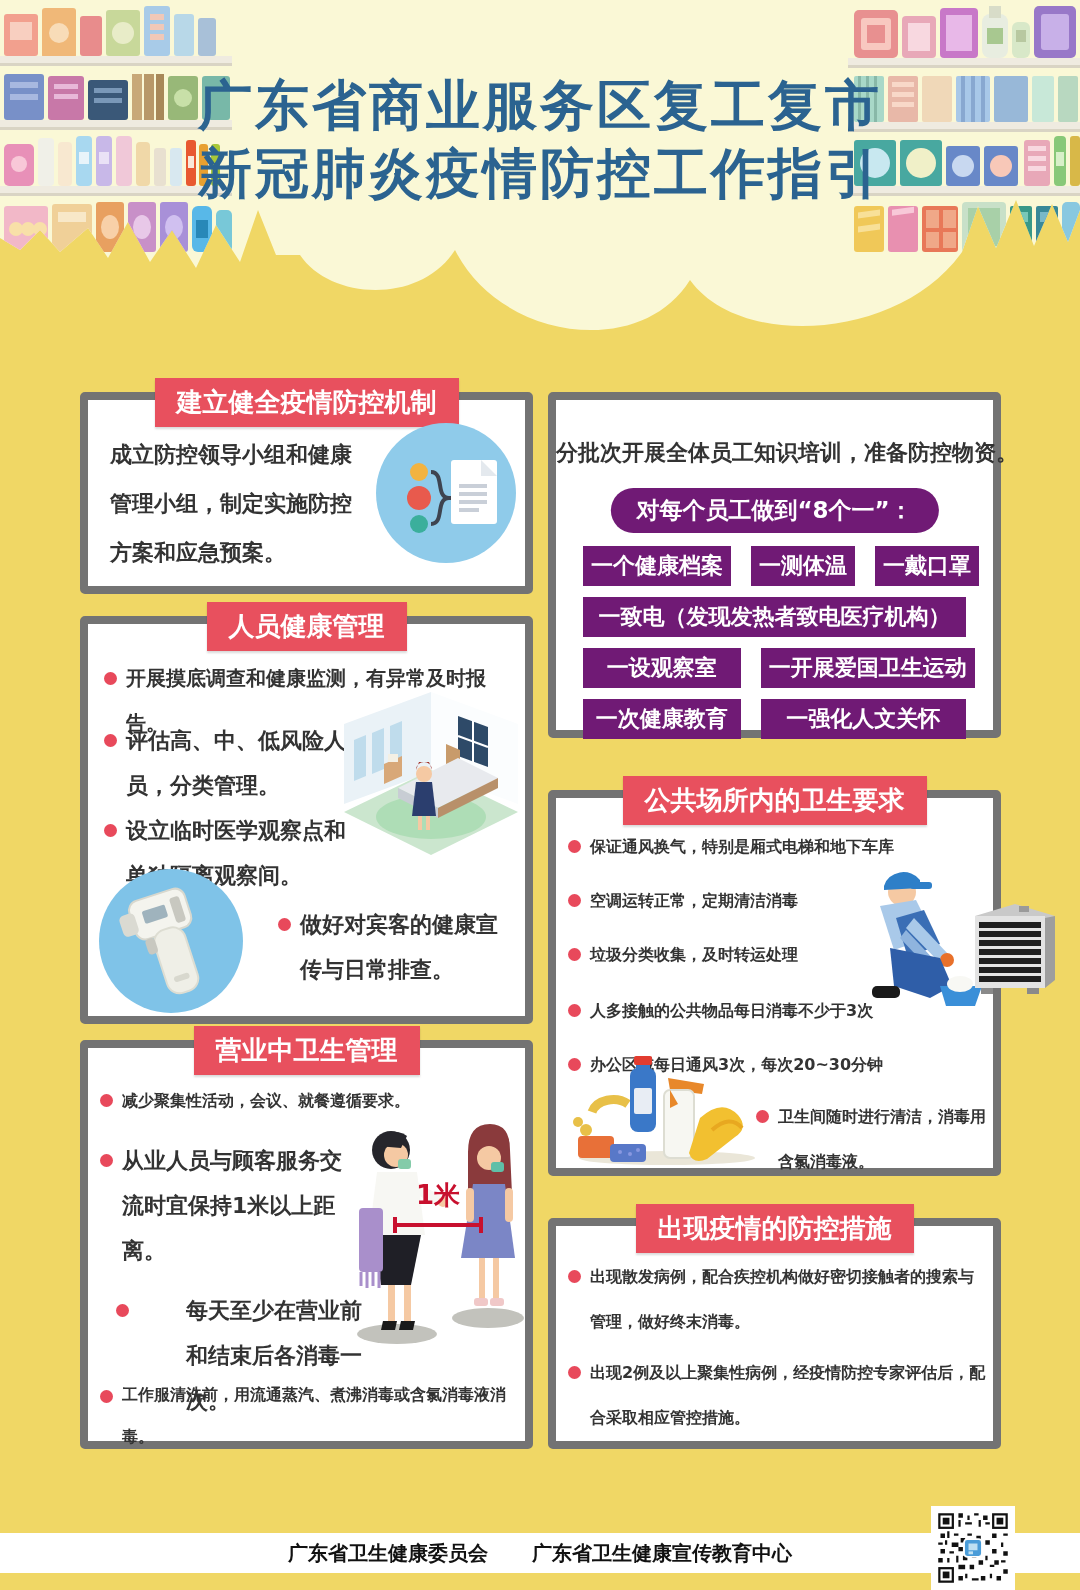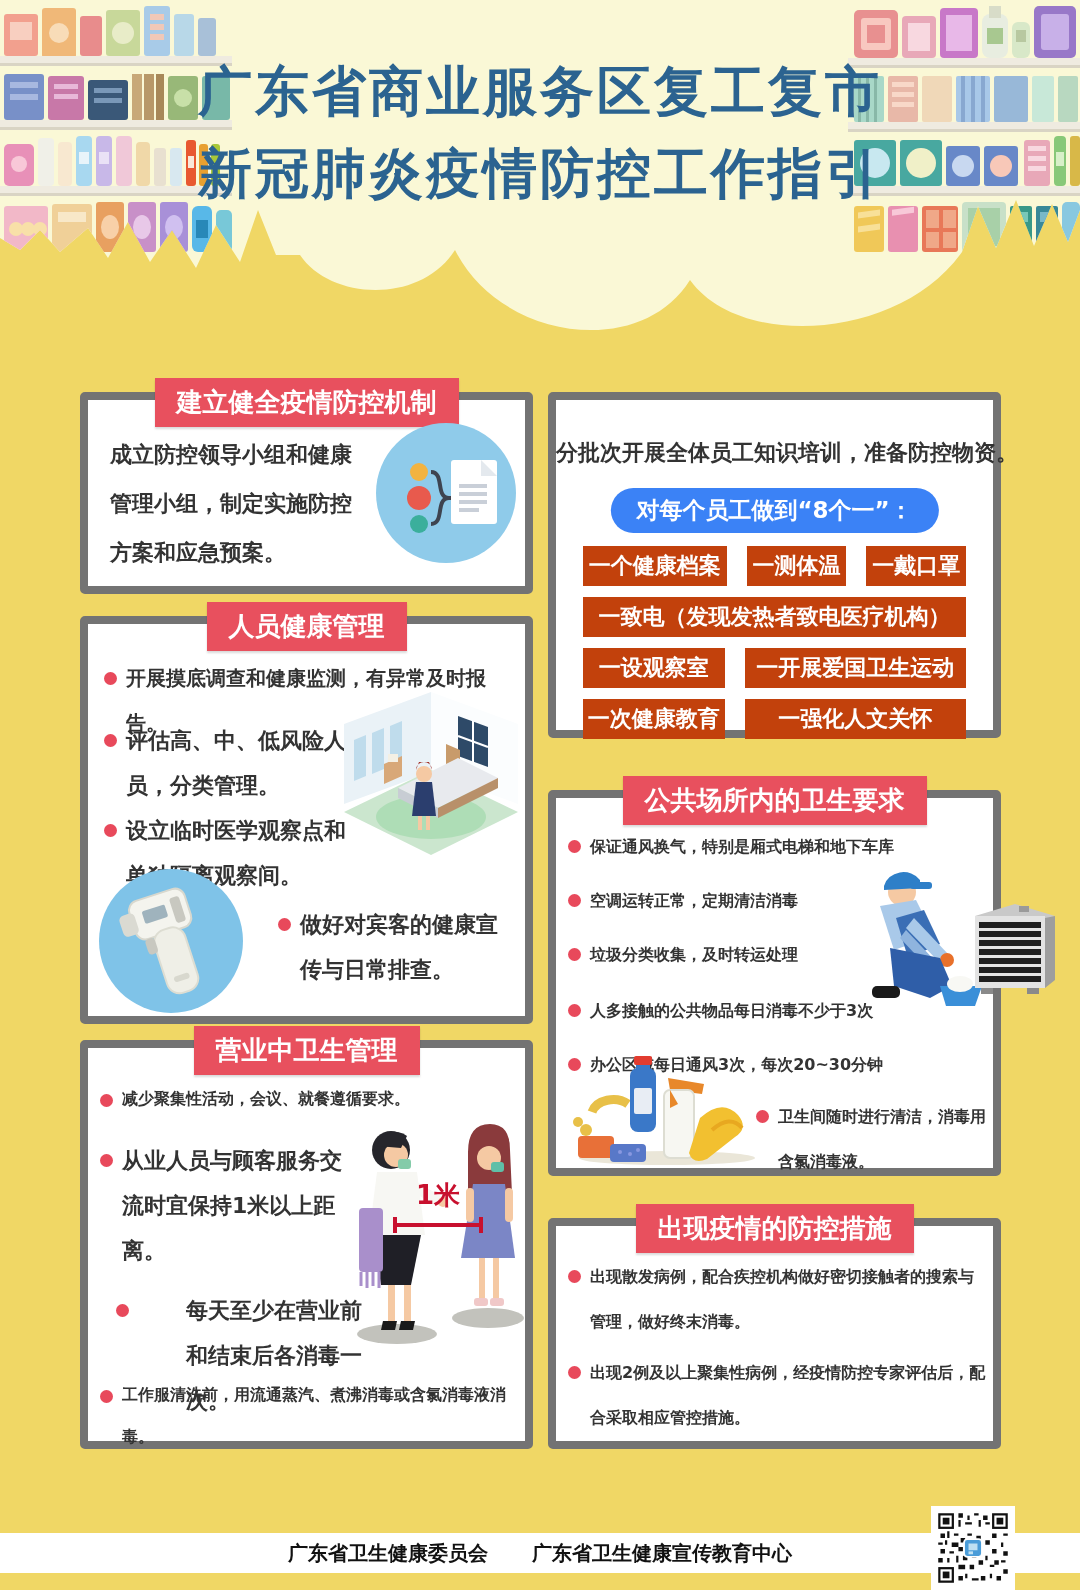--- a/index.html
+++ b/index.html
@@ -1,40 +1,40 @@
 <!DOCTYPE html>
 <html><head>
 <meta charset="utf-8">
 <style>
   html,body{margin:0;padding:0;background:#e9e9e9;}
   .page{position:relative;width:1080px;height:1590px;background:#F0D765;overflow:hidden;
         font-family:"DejaVu Sans",sans-serif;margin:0 auto;}
   .topart{position:absolute;left:0;top:0;width:1080px;height:360px;}
   .title-line{position:absolute;left:0;width:100%;text-align:center;font-weight:bold;
         color:#2B6390;font-size:54px;letter-spacing:3px;white-space:nowrap;}
-  .t1{top:56px;} .t2{top:138px;}
+  .t1{top:70px;} .t2{top:138px;}
   .card{position:absolute;background:#ffffff;border:8px solid #737373;border-radius:5px;}
   .badge{position:absolute;left:50%;transform:translateX(-50%);top:-22px;background:#E8505E;
         color:#fff;font-size:26px;font-weight:bold;padding:7px 22px;white-space:nowrap;
         box-shadow:0 2px 2px rgba(0,0,0,0.15);}
   .bullet{position:absolute;display:flex;align-items:flex-start;}
   .dot{flex:0 0 13px;width:13px;height:13px;border-radius:50%;background:#E8495B;margin:16px 9px 0 0;}
   .btext{font-size:22px;line-height:45px;color:#333;font-weight:bold;}
   .f21 .btext{font-size:16px;}
   .c1text{position:absolute;left:22px;top:30px;width:262px;font-size:22px;line-height:49px;
         color:#333;font-weight:bold;}
   .c1icon{position:absolute;right:8px;top:22px;}
   .intro{position:absolute;top:38px;left:0;right:0;text-align:center;font-size:22px;
         font-weight:bold;color:#333;white-space:nowrap;}
-  .pill{position:absolute;top:88px;left:50%;transform:translateX(-50%);background:#3b82f6;
+  .pill{position:absolute;top:88px;left:50%;transform:translateX(-50%);background:#701a75;
         color:#fff;font-size:23px;font-weight:bold;padding:7px 26px;border-radius:25px;white-space:nowrap;}
   .rows{position:absolute;left:27px;right:27px;top:146px;display:flex;flex-direction:column;gap:11px;}
   .brow{display:flex;gap:20px;}
-  .bbox{background:#c2410c;color:#fff;font-size:22px;font-weight:bold;text-align:center;
-        padding:5px 0;flex:1 1 auto;white-space:nowrap;}
+  .bbox{background:#701a75;color:#fff;font-size:22px;font-weight:bold;text-align:center;
+        padding:5px 8px;flex:1 1 auto;white-space:nowrap;}
   .w40{flex:0 0 37%;}
   .dist{position:absolute;color:#C8102E;font-size:26px;font-weight:bold;}
   .deco{position:absolute;}
   .footerband{position:absolute;left:0;right:0;top:1533px;height:40px;background:#ffffff;
         display:flex;align-items:center;justify-content:center;gap:44px;}
   .org{font-size:20px;font-weight:bold;color:#111;white-space:nowrap;}
   .qr{position:absolute;left:931px;top:1506px;width:84px;height:84px;background:#fff;
         padding:5px;box-sizing:border-box;}
 </style>
 </head>
@@ -371,21 +371,21 @@
       <circle cx="48" cy="96" r="2" fill="#8898E0"></circle>
         <circle cx="58" cy="98" r="2" fill="#8898E0"></circle>
         <circle cx="66" cy="94" r="2" fill="#8898E0"></circle>
       <circle cx="14" cy="74" r="6" fill="#E8C048"></circle>
       <circle cx="6" cy="66" r="5" fill="#E8C048"></circle>
     </svg>
   </div>
 
   <div class="card" style="left:80px;top:1040px;width:437px;height:393px;">
     <div class="badge">营业中卫生管理</div>
-    <div class="bullet f21" style="left:12px;top:30px;width:420px;font-family:Liberation Mono, monospace;">
+    <div class="bullet f21" style="left:12px;top:30px;width:420px;">
       <span class="dot"></span>
       <span class="btext">减少聚集性活动，会议、就餐遵循要求。</span>
     </div>
     <div class="bullet" style="left:12px;top:90px;width:250px;">
       <span class="dot"></span>
       <span class="btext">从业人员与顾客服务交流时宜保持1米以上距离。</span>
     </div>
     <div class="bullet" style="left:28px;top:240px;width:250px;gap:48px;">
       <span class="dot"></span>
       <span class="btext">每天至少在营业前和结束后各消毒一次。</span>

